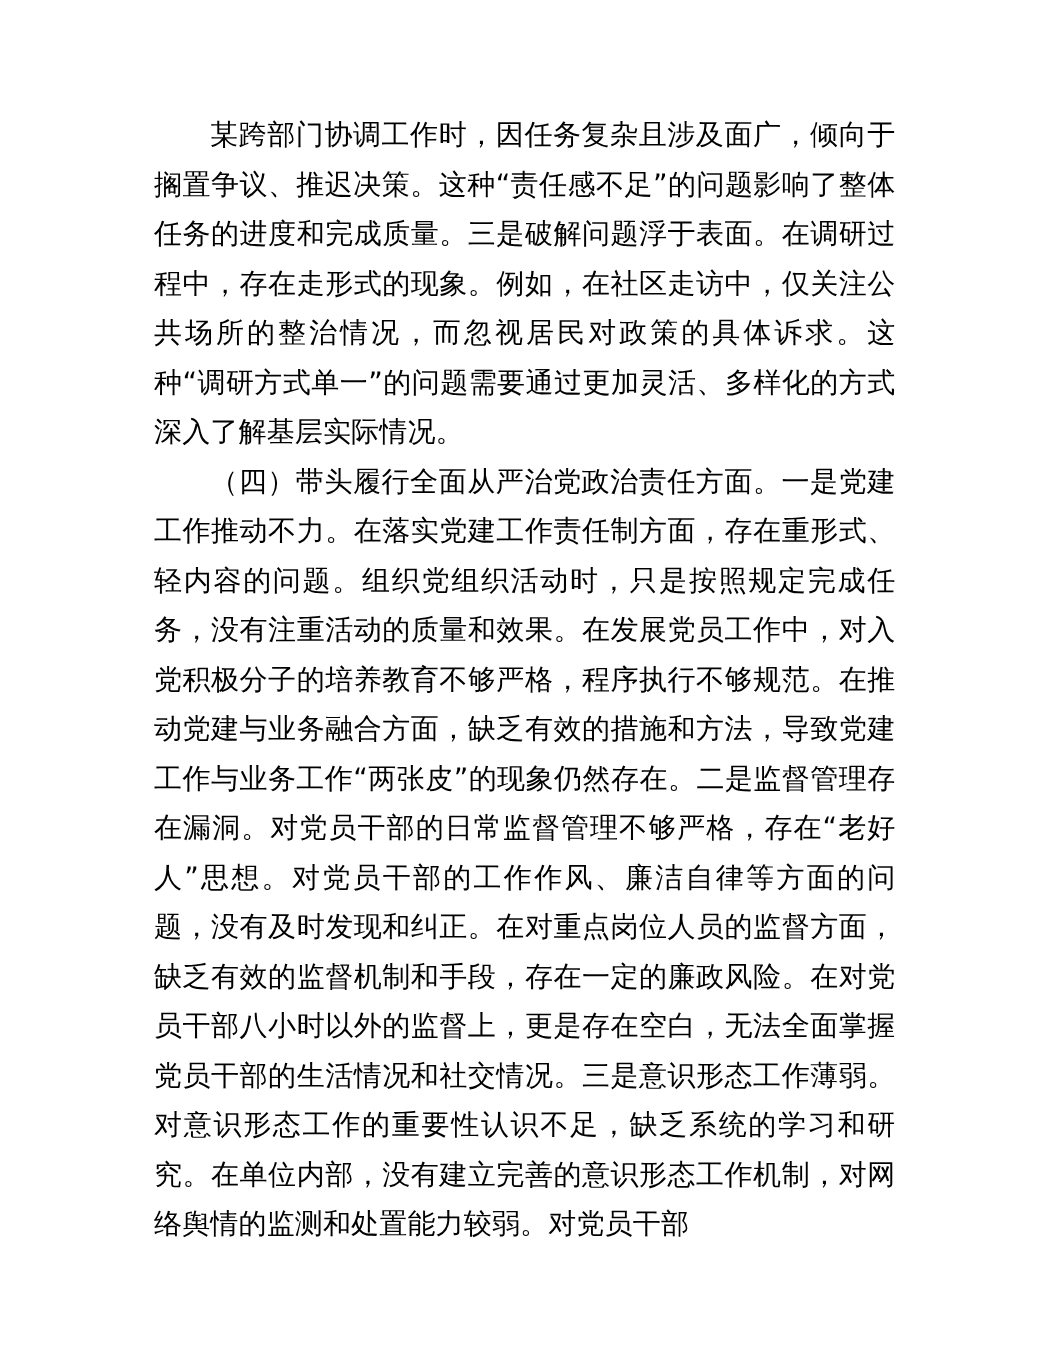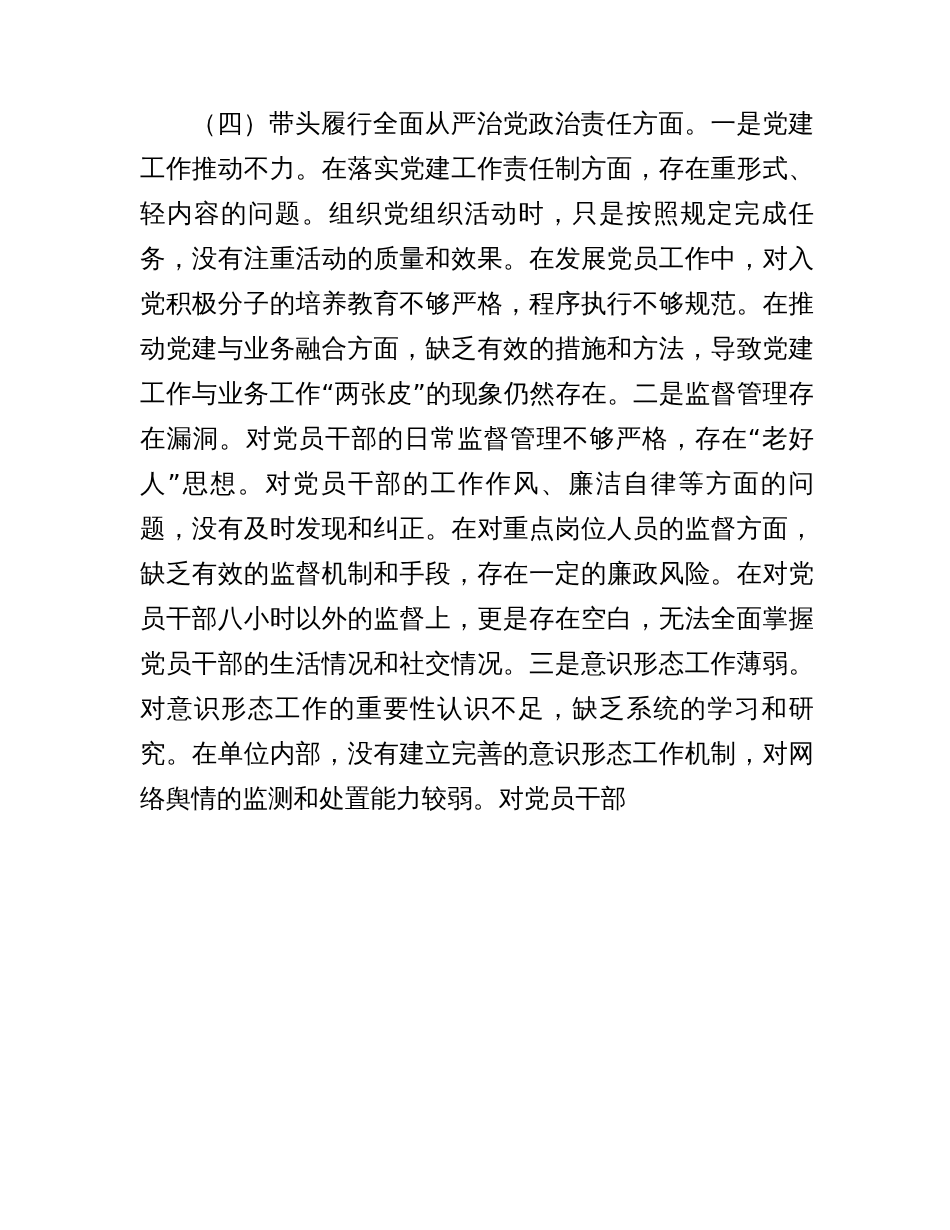--- a/index.html
+++ b/index.html
@@ -40,15 +40,16 @@
     overflow-wrap: break-word;
     font-weight: 400;
     -webkit-font-smoothing: antialiased;
   }
 </style>
 </head>
 <body>
 
 <div class="page">
   <div class="text-column">
+    <p class="para">某跨部门协调工作时，因任务复杂且涉及面广，倾向于搁置争议、推迟决策。这种“责任感不足”的问题影响了整体任务的进度和完成质量。三是破解问题浮于表面。在调研过程中，存在走形式的现象。例如，在社区走访中，仅关注公共场所的整治情况，而忽视居民对政策的具体诉求。这种“调研方式单一”的问题需要通过更加灵活、多样化的方式深入了解基层实际情况。</p>
     <p class="para">（四）带头履行全面从严治党政治责任方面。一是党建工作推动不力。在落实党建工作责任制方面，存在重形式、轻内容的问题。组织党组织活动时，只是按照规定完成任务，没有注重活动的质量和效果。在发展党员工作中，对入党积极分子的培养教育不够严格，程序执行不够规范。在推动党建与业务融合方面，缺乏有效的措施和方法，导致党建工作与业务工作“两张皮”的现象仍然存在。二是监督管理存在漏洞。对党员干部的日常监督管理不够严格，存在“老好人”思想。对党员干部的工作作风、廉洁自律等方面的问题，没有及时发现和纠正。在对重点岗位人员的监督方面，缺乏有效的监督机制和手段，存在一定的廉政风险。在对党员干部八小时以外的监督上，更是存在空白，无法全面掌握党员干部的生活情况和社交情况。三是意识形态工作薄弱。对意识形态工作的重要性认识不足，缺乏系统的学习和研究。在单位内部，没有建立完善的意识形态工作机制，对网络舆情的监测和处置能力较弱。对党员干部</p>
   </div>
 </div>
 
 </body></html>

